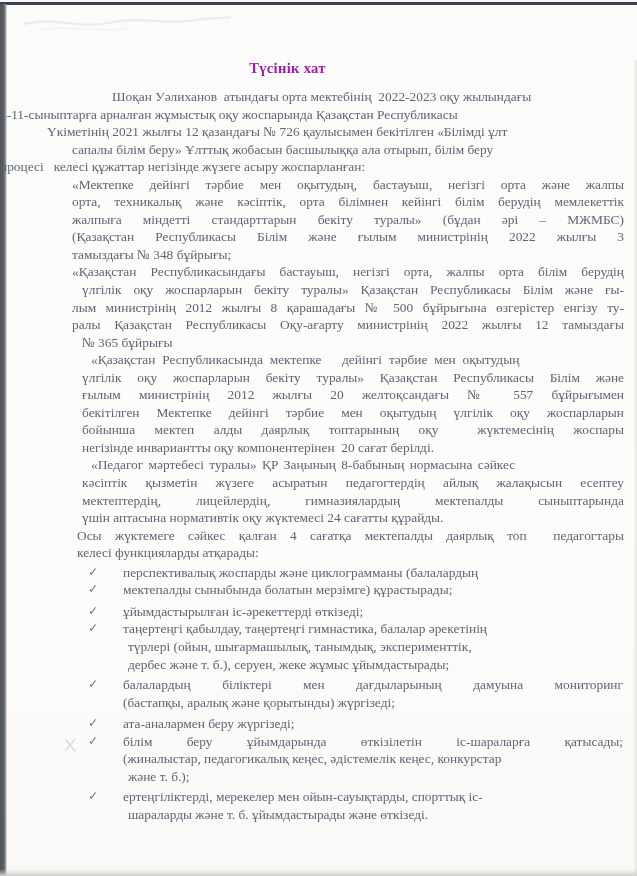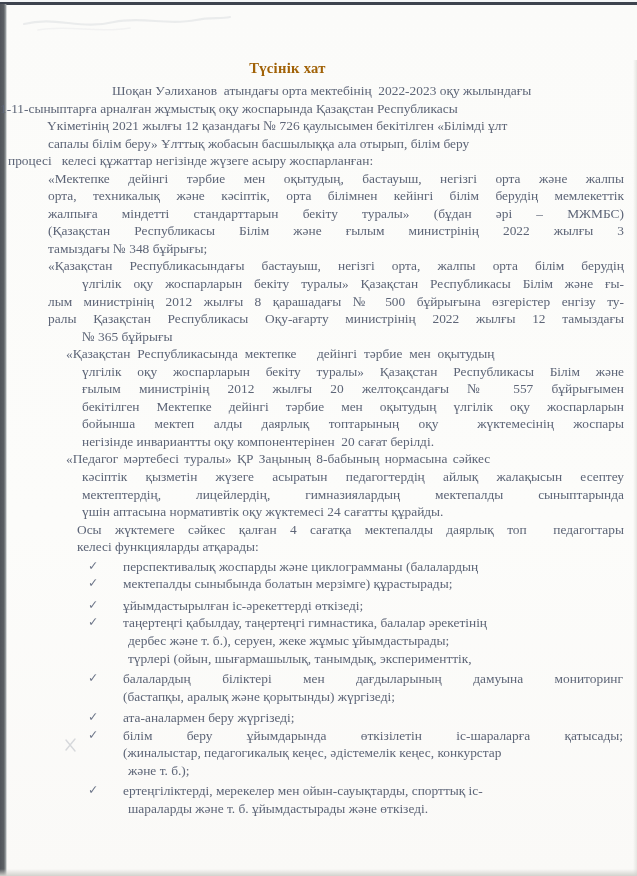--- a/index.html
+++ b/index.html
@@ -18,34 +18,34 @@
     background:linear-gradient(90deg,#50545a 0%,#5c6064 55%,#9aa0a2 82%,rgba(250,250,248,0) 100%)}
   .right-shadow{position:absolute;right:0;top:60px;bottom:0;width:4px;
     background:linear-gradient(270deg,#e6e6e2,rgba(250,250,248,0))}
   .bottom-shadow{position:absolute;bottom:0;left:0;right:0;height:7px;
     background:linear-gradient(180deg,rgba(250,250,248,0),#d2d2cd)}
   .smudge{position:absolute;left:18px;top:8px;width:220px;height:34px;opacity:.55}
   .stray-mark{position:absolute;left:63px;top:736px;width:16px;height:18px;opacity:.8}
 
   
   .content{position:absolute;top:0;left:0;right:0}
-  .title{font-size:14.6px;font-weight:bold;color:#a16207;text-align:center;
+  .title{font-size:14.6px;font-weight:bold;color:#a21caf;text-align:center;
     margin:60px 62px 0 0;letter-spacing:.3px}
-  .body-text{margin-top:5px}
+  .body-text{margin-top:11px}
   .ln{font-size:13.4px;line-height:17.55px;padding-right:13px;white-space:pre-wrap}
   .J{text-align:justify;text-align-last:justify}
   .ws{word-spacing:3.5px}
   .ws2{word-spacing:2px}
-  .L8{padding-left:8px}
+  .L8{}
   .L43{}
   .L47{padding-left:47px}
-  .L53{padding-left:48px}
+  .L53{padding-left:72px}
   .L55{padding-left:82px}
   .L77{padding-left:77px}
-  .L85{padding-left:66px}
+  .L85{padding-left:91px}
   .L112{padding-left:112px}
 
   
   .checklist{margin-top:2px}
   .row{display:flex;padding-left:88px;padding-right:14px;font-size:13.4px;line-height:17.55px}
   .chk{width:35px;flex:none;color:#6d7689;font-size:12.5px}
   .rtxt{flex:1;white-space:pre-wrap}
   .cont{padding-left:123px;padding-right:24px}
   .cont2{padding-left:128px;padding-right:14px}
   .gap3{margin-top:3px}
@@ -135,22 +135,22 @@
 
         <div class="row gap4">
           <span class="chk">✓</span>
           <div class="rtxt">ұйымдастырылған іс-әрекеттерді өткізеді;</div>
         </div>
 
         <div class="row">
           <span class="chk">✓</span>
           <div class="rtxt">таңертеңгі қабылдау, таңертеңгі гимнастика, балалар әрекетінің</div>
         </div>
+        <div class="ln cont2">түрлері (ойын, шығармашылық, танымдық, эксперименттік,</div>
         <div class="ln cont2">дербес және т. б.), серуен, жеке жұмыс ұйымдастырады;</div>
-        <div class="ln cont2">түрлері (ойын, шығармашылық, танымдық, эксперименттік,</div>
 
         <div class="row gap3">
           <span class="chk">✓</span>
           <div class="rtxt J">балалардың біліктері мен дағдыларының дамуына мониторинг</div>
         </div>
         <div class="ln cont">(бастапқы, аралық және қорытынды) жүргізеді;</div>
 
         <div class="row gap4">
           <span class="chk">✓</span>
           <div class="rtxt">ата-аналармен беру жүргізеді;</div>

